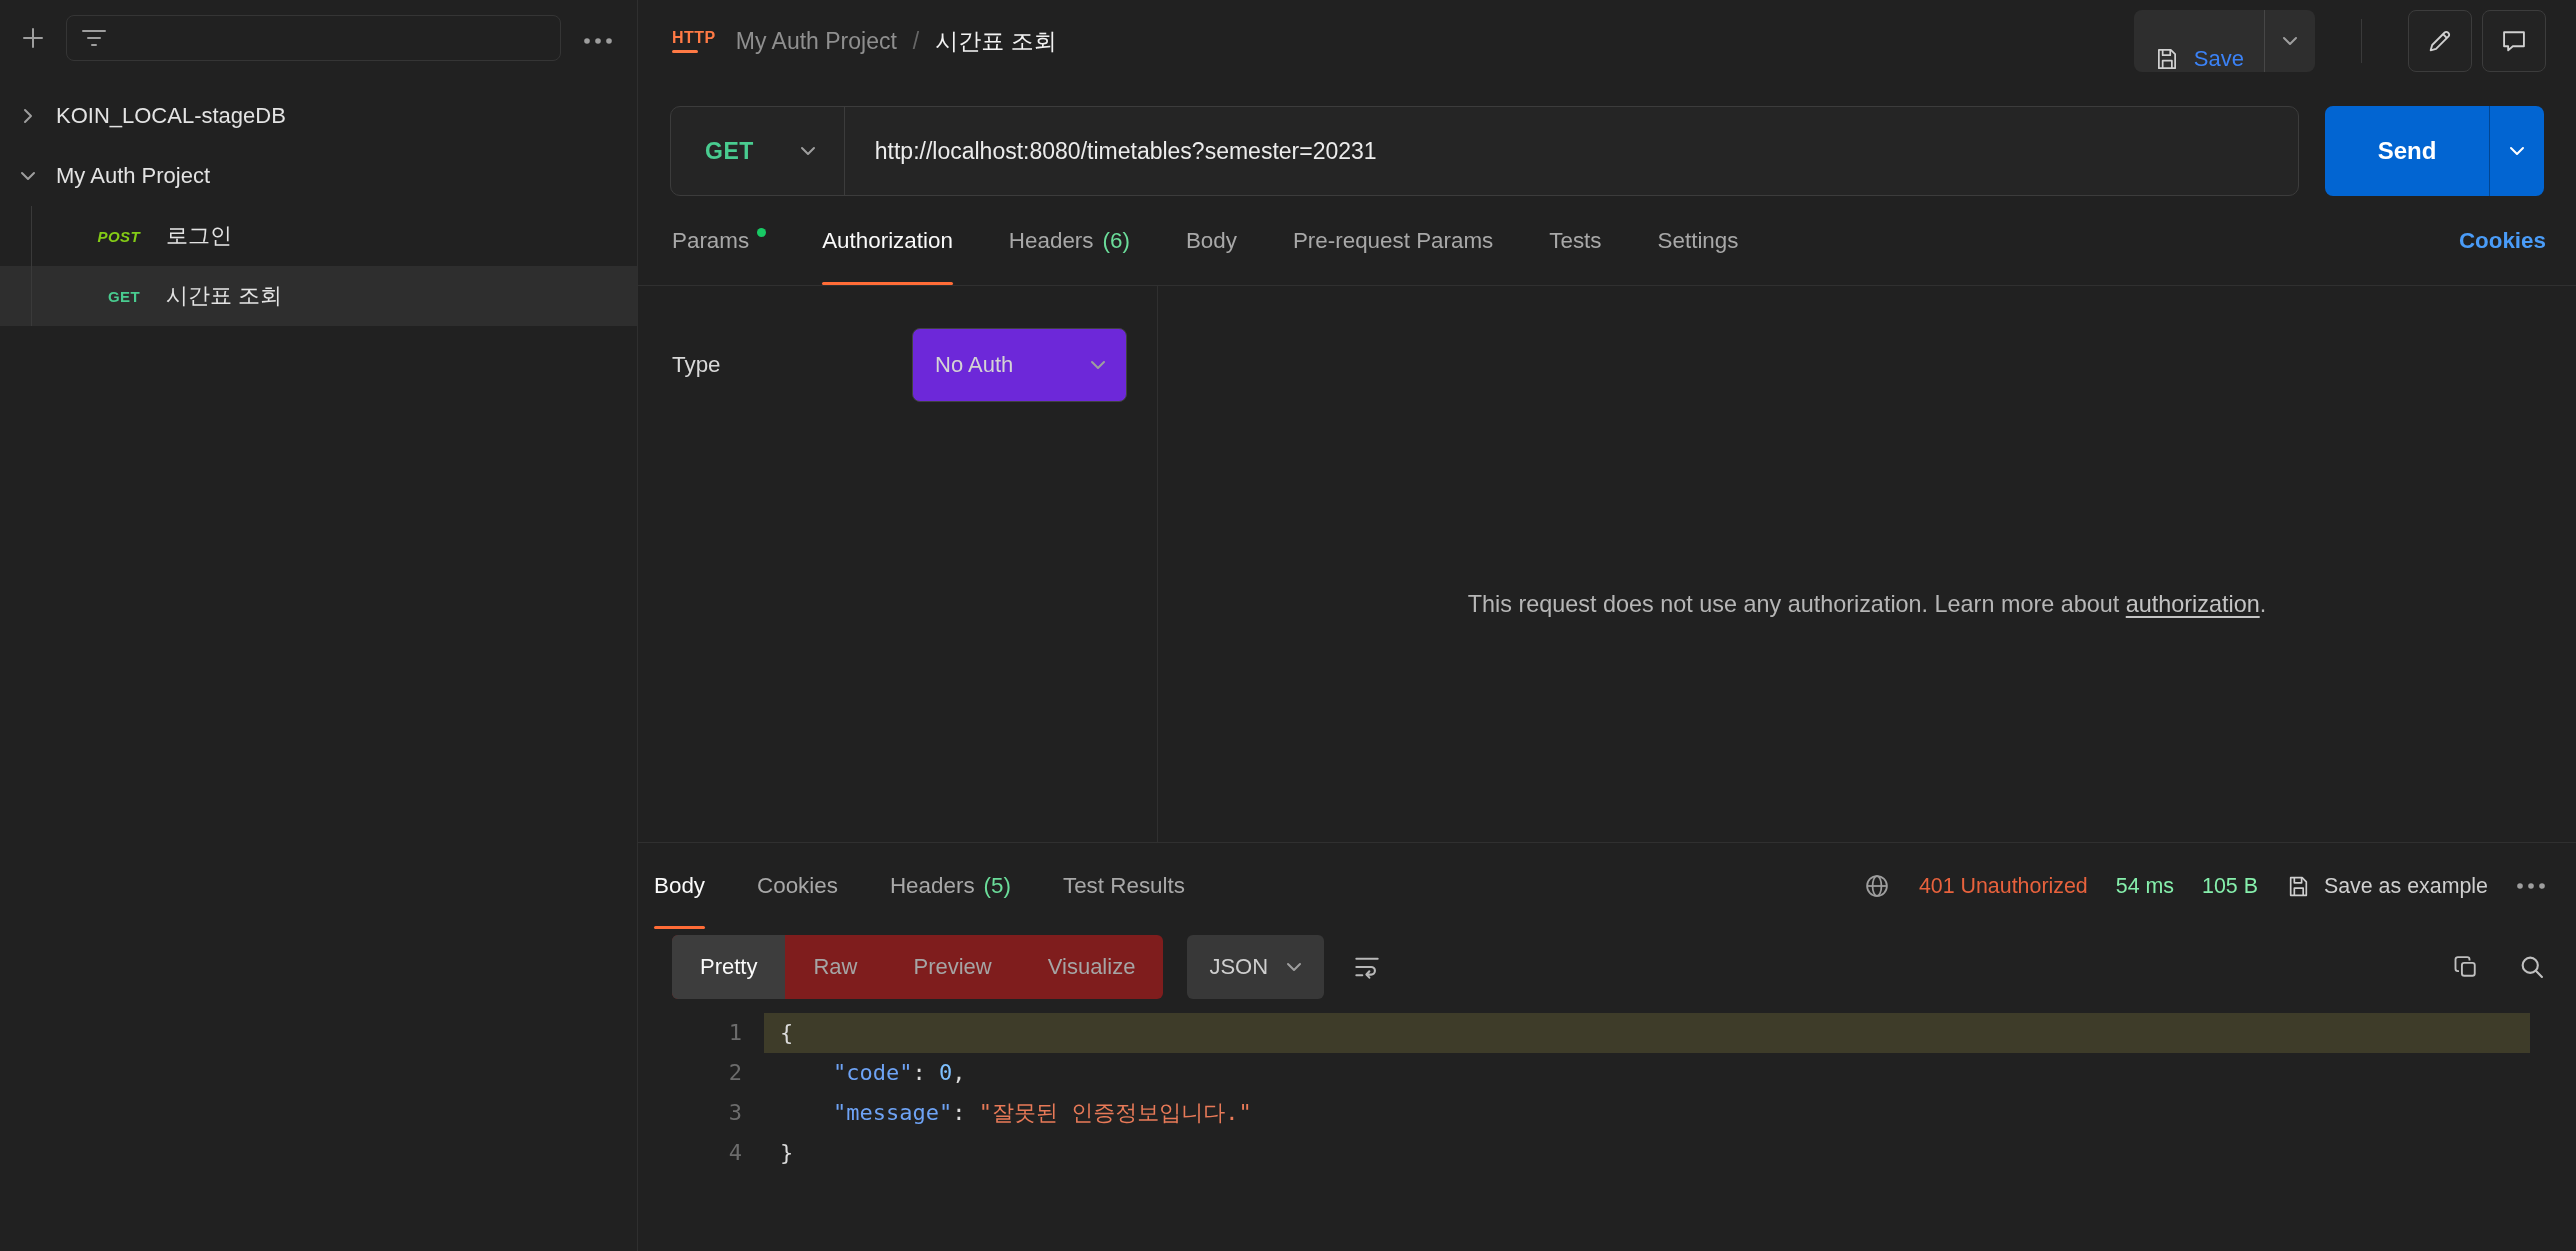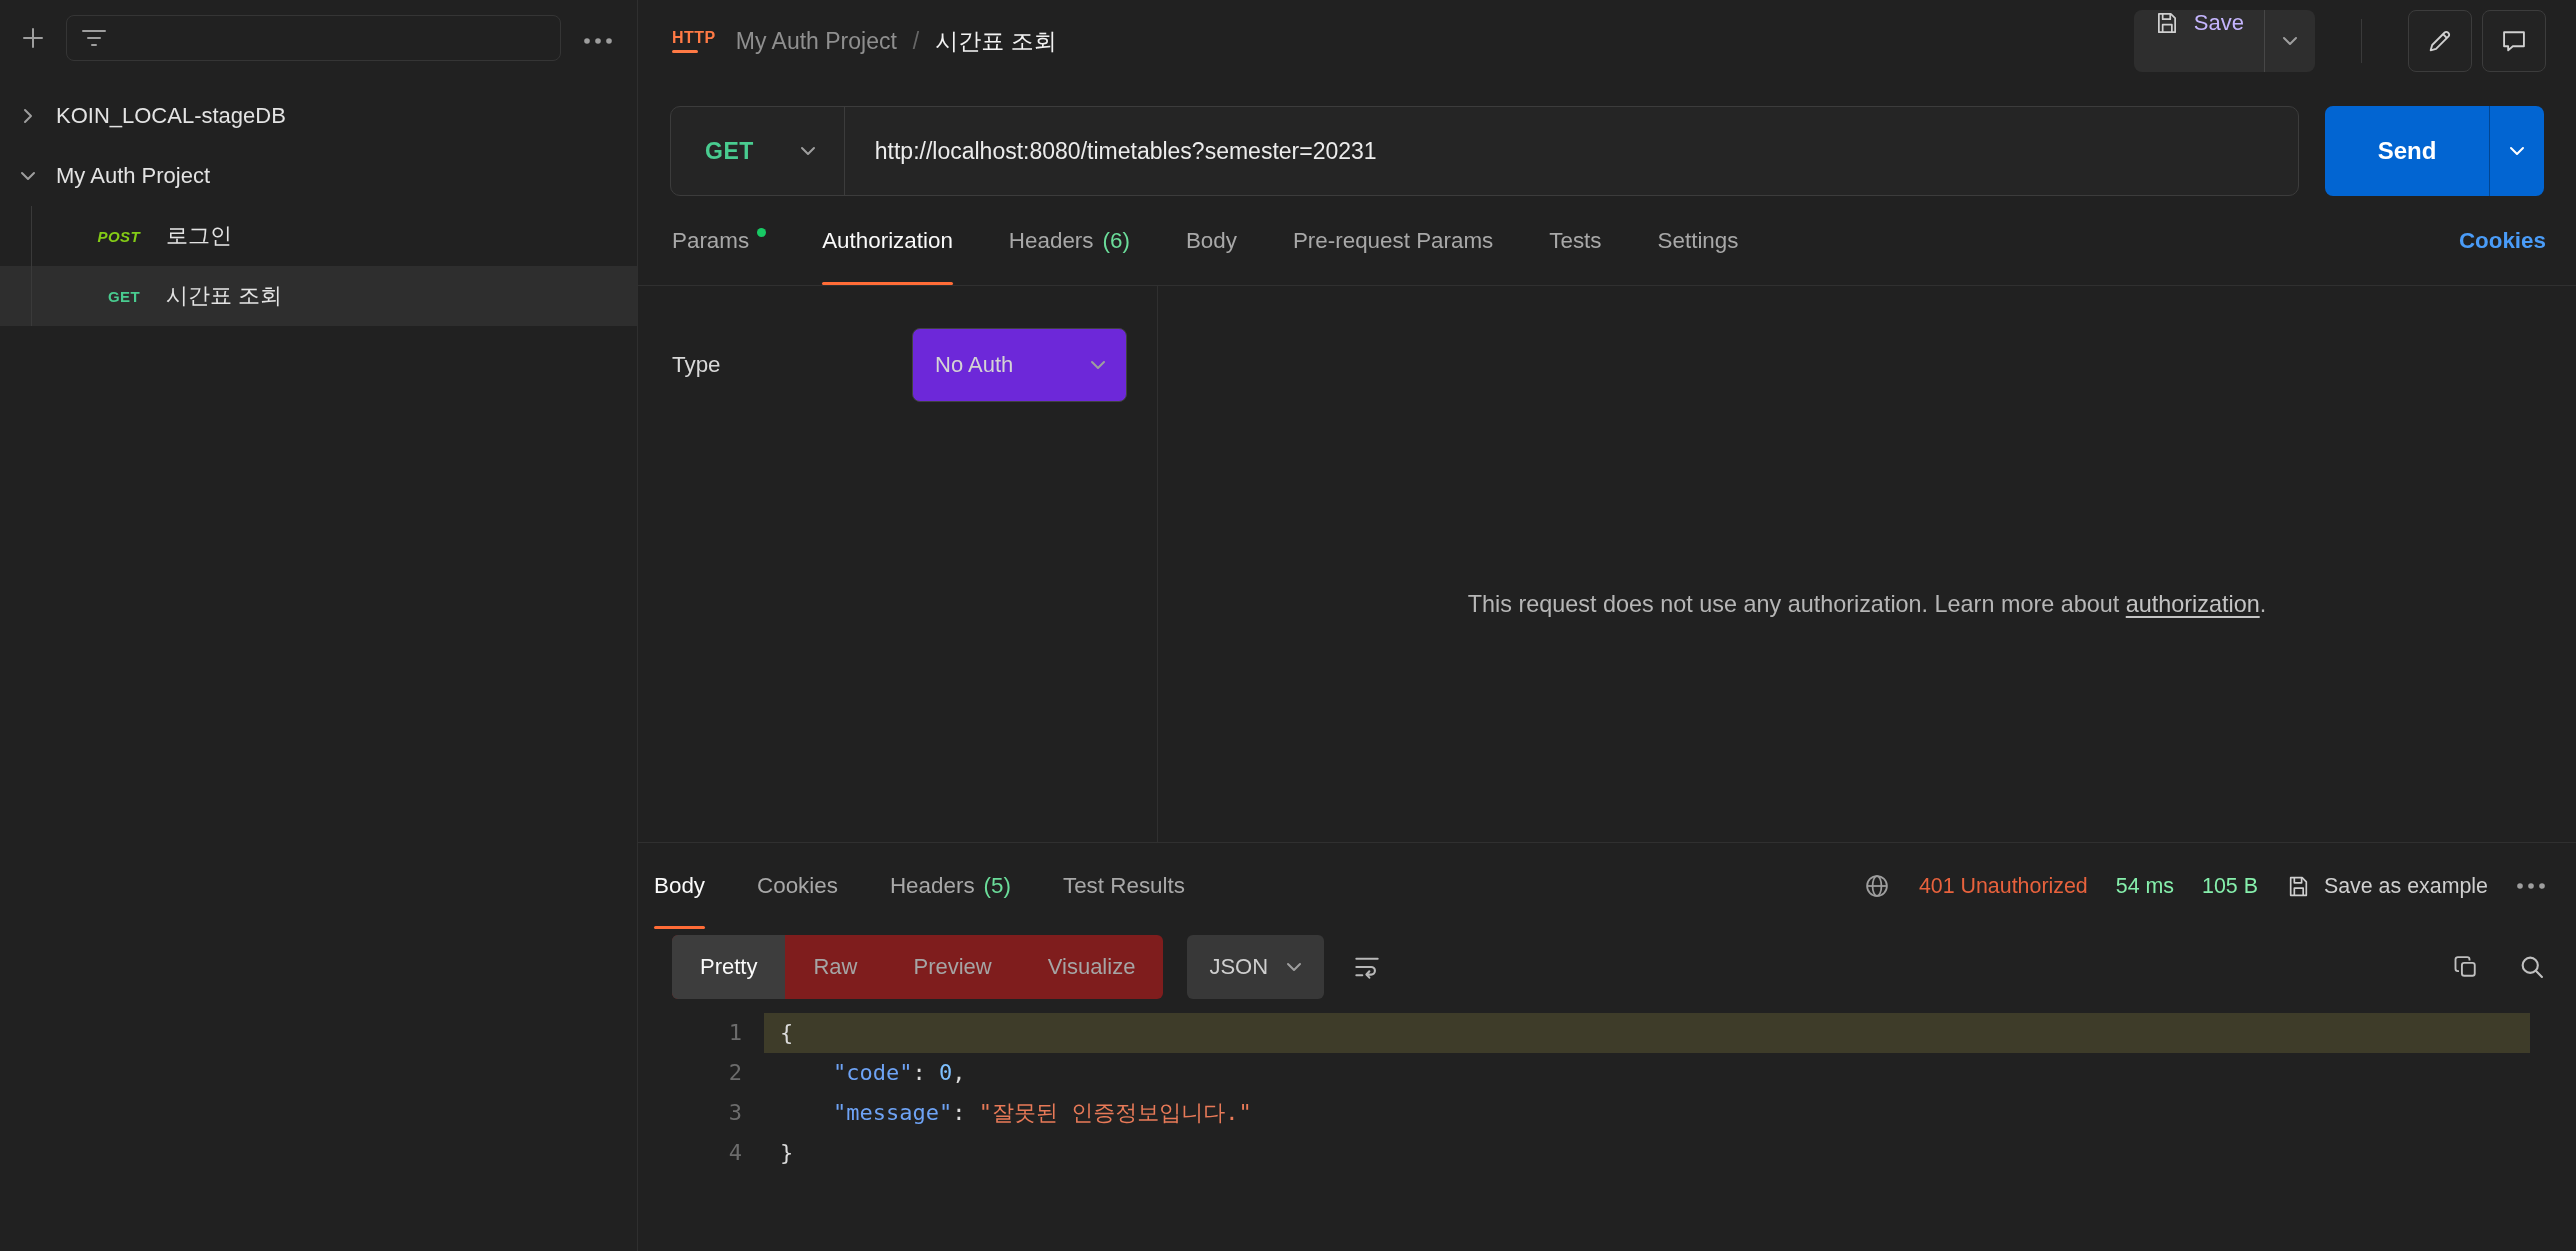--- a/index.html
+++ b/index.html
@@ -35,21 +35,21 @@
   
   .m-header { height:82px; display:flex; align-items:center; padding:0 30px 0 34px; gap:20px; }
   .http-badge { color:#ff7a45; font-weight:800; font-size:16px; letter-spacing:0.5px; line-height:1; display:flex; flex-direction:column; align-items:flex-start; gap:4px; }
   .http-badge::after { content:""; width:26px; height:3px; background:#ff7a45; border-radius:2px; }
   .crumb { display:flex; align-items:center; gap:16px; font-size:23px; white-space:nowrap; }
   .crumb-project { color:#8f8f8f; }
   .crumb-sep { color:#676767; }
   .crumb-request { color:#f2f2f2; }
   .m-header-spacer { flex:1; }
   .save-group { height:62px; background:#2e2e2e; border-radius:8px; display:flex; align-items:stretch; overflow:hidden; }
-  .save-main { display:flex; align-items:flex-start; gap:14px; padding:0 20px; color:#c4b5fd; font-size:22px; }
+  .save-main { display:flex; align-items:flex-end; gap:14px; padding:0 20px; color:#3b82f6; font-size:22px; }
   .save-div { width:1px; background:#474747; }
   .save-caret { width:50px; display:flex; align-items:center; justify-content:center; color:#b8b8b8; }
   .hdr-vsep { width:1px; height:44px; background:#3a3a3a; margin:0 26px; }
   .icon-btns { display:flex; gap:10px; }
   .icon-btn { width:64px; height:62px; border:1px solid #3c3c3c; border-radius:8px; display:flex; align-items:center; justify-content:center; color:#cfcfcf; background:#232323; }
 
   
   .req-bar { display:flex; gap:26px; margin:24px 32px 0 32px; height:90px; }
   .url-box { flex:1; display:flex; align-items:center; border:1px solid #3c3c3c; background:#252525; border-radius:10px; overflow:hidden; }
   .method-dd { display:flex; align-items:center; gap:46px; padding:0 28px 0 34px; height:100%; }

